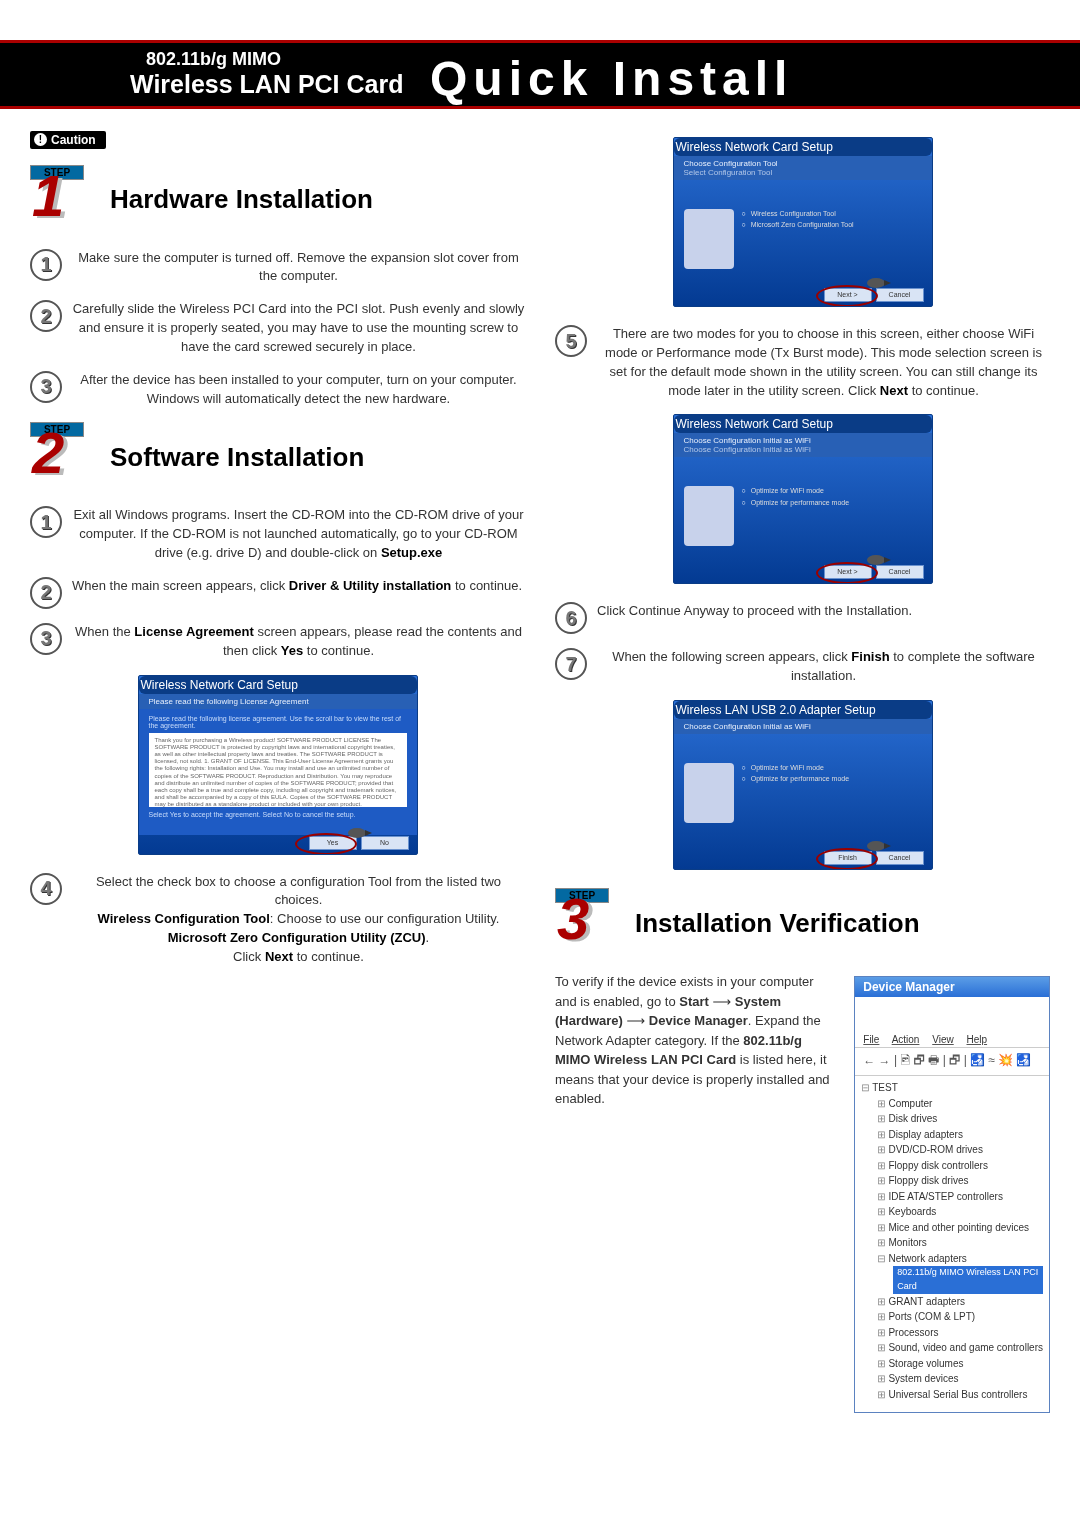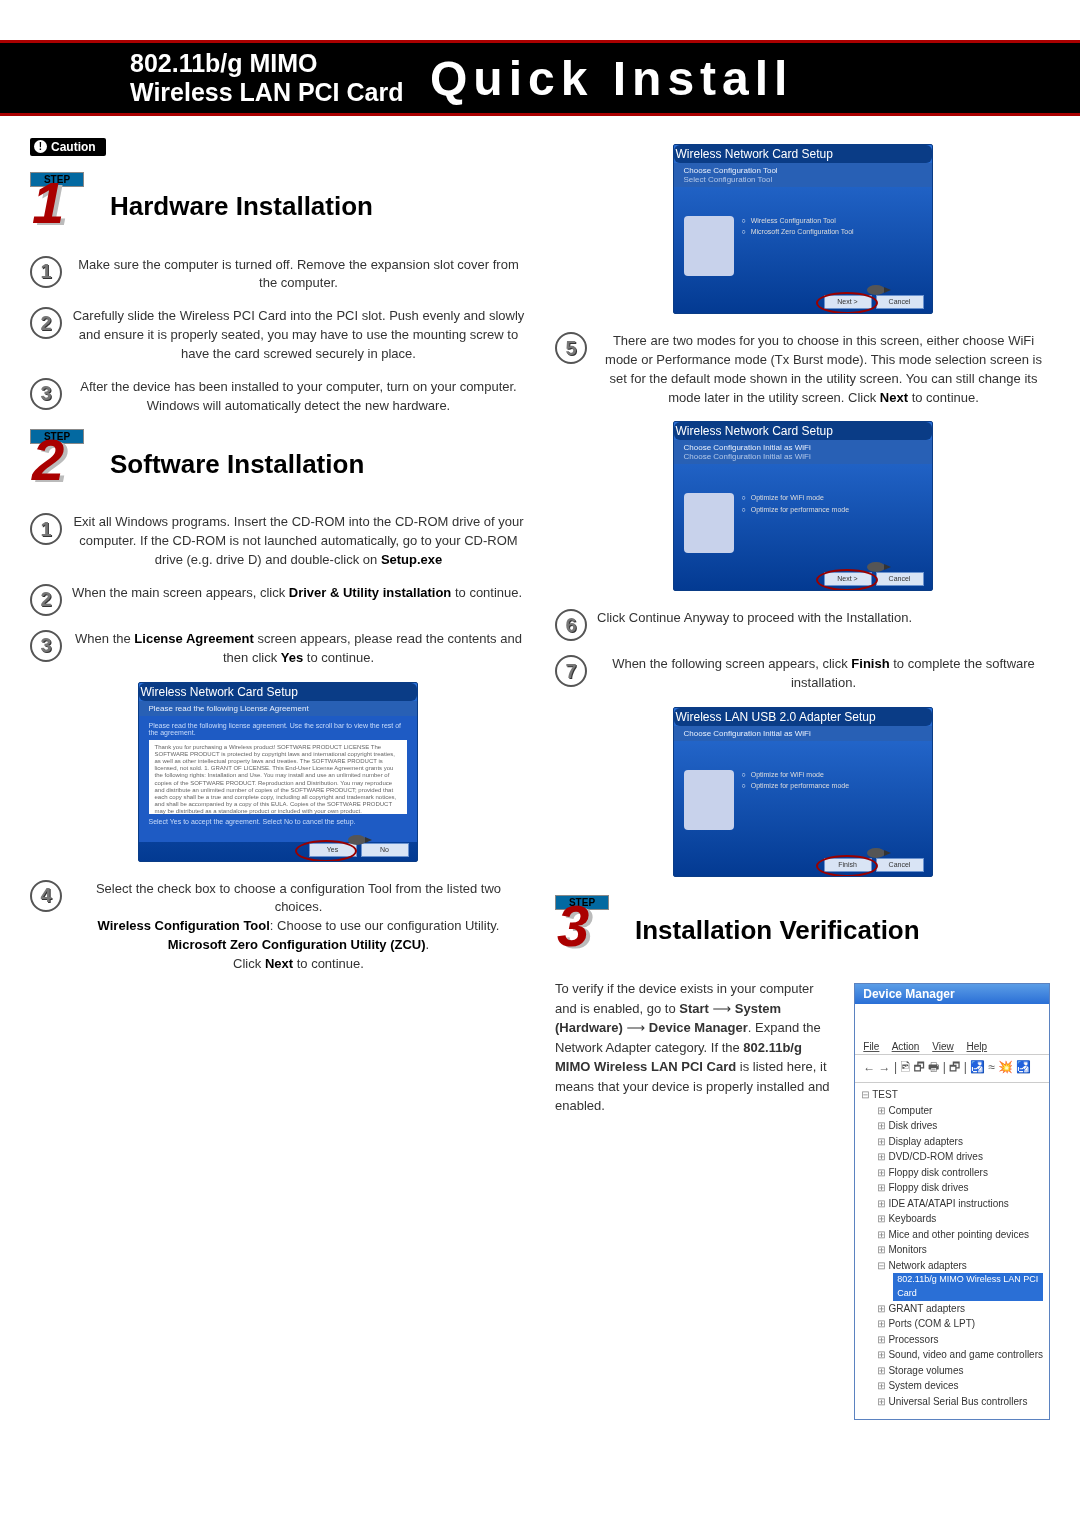--- a/index.html
+++ b/index.html
@@ -19,23 +19,24 @@
     background: #000;
     color: #fff;
     border-bottom: 3px solid #a00;
     border-top: 3px solid #a00;
   }
   .header-left {
     flex: 0 0 430px;
     padding: 6px 0 6px 130px;
   }
   .header-left .l1 {
-    font-size: 25px;
+    font-size: 18px;
     font-weight: 900;
     letter-spacing: 0px;
+    margin-left: 16px;
   }
   .header-left .l2 {
     font-size: 25px;
     font-weight: 900;
     letter-spacing: 0px;
   }
   .header-right {
     flex: 1;
     font-size: 48px;
     font-weight: 900;
@@ -585,21 +586,21 @@
         </div>
         <div class="dm-tool">← → | 🖻 🗗 🖶 | 🗗 | 🛃 ≈ 💥 🛃</div>
         <div class="dm-tree">
           <div class="root"><span>TEST</span></div>
           <div class="it"><span>Computer</span></div>
           <div class="it"><span>Disk drives</span></div>
           <div class="it"><span>Display adapters</span></div>
           <div class="it"><span>DVD/CD-ROM drives</span></div>
           <div class="it"><span>Floppy disk controllers</span></div>
           <div class="it"><span>Floppy disk drives</span></div>
-          <div class="it"><span>IDE ATA/ATAPI instructions</span></div>
+          <div class="it"><span>IDE ATA/STEP controllers</span></div>
           <div class="it"><span>Keyboards</span></div>
           <div class="it"><span>Mice and other pointing devices</span></div>
           <div class="it"><span>Monitors</span></div>
           <div class="it open"><span>Network adapters</span></div>
           <div class="hl">802.11b/g MIMO Wireless LAN PCI Card</div>
           <div class="it"><span>GRANT adapters</span></div>
           <div class="it"><span>Ports (COM &amp; LPT)</span></div>
           <div class="it"><span>Processors</span></div>
           <div class="it"><span>Sound, video and game controllers</span></div>
           <div class="it"><span>Storage volumes</span></div>

